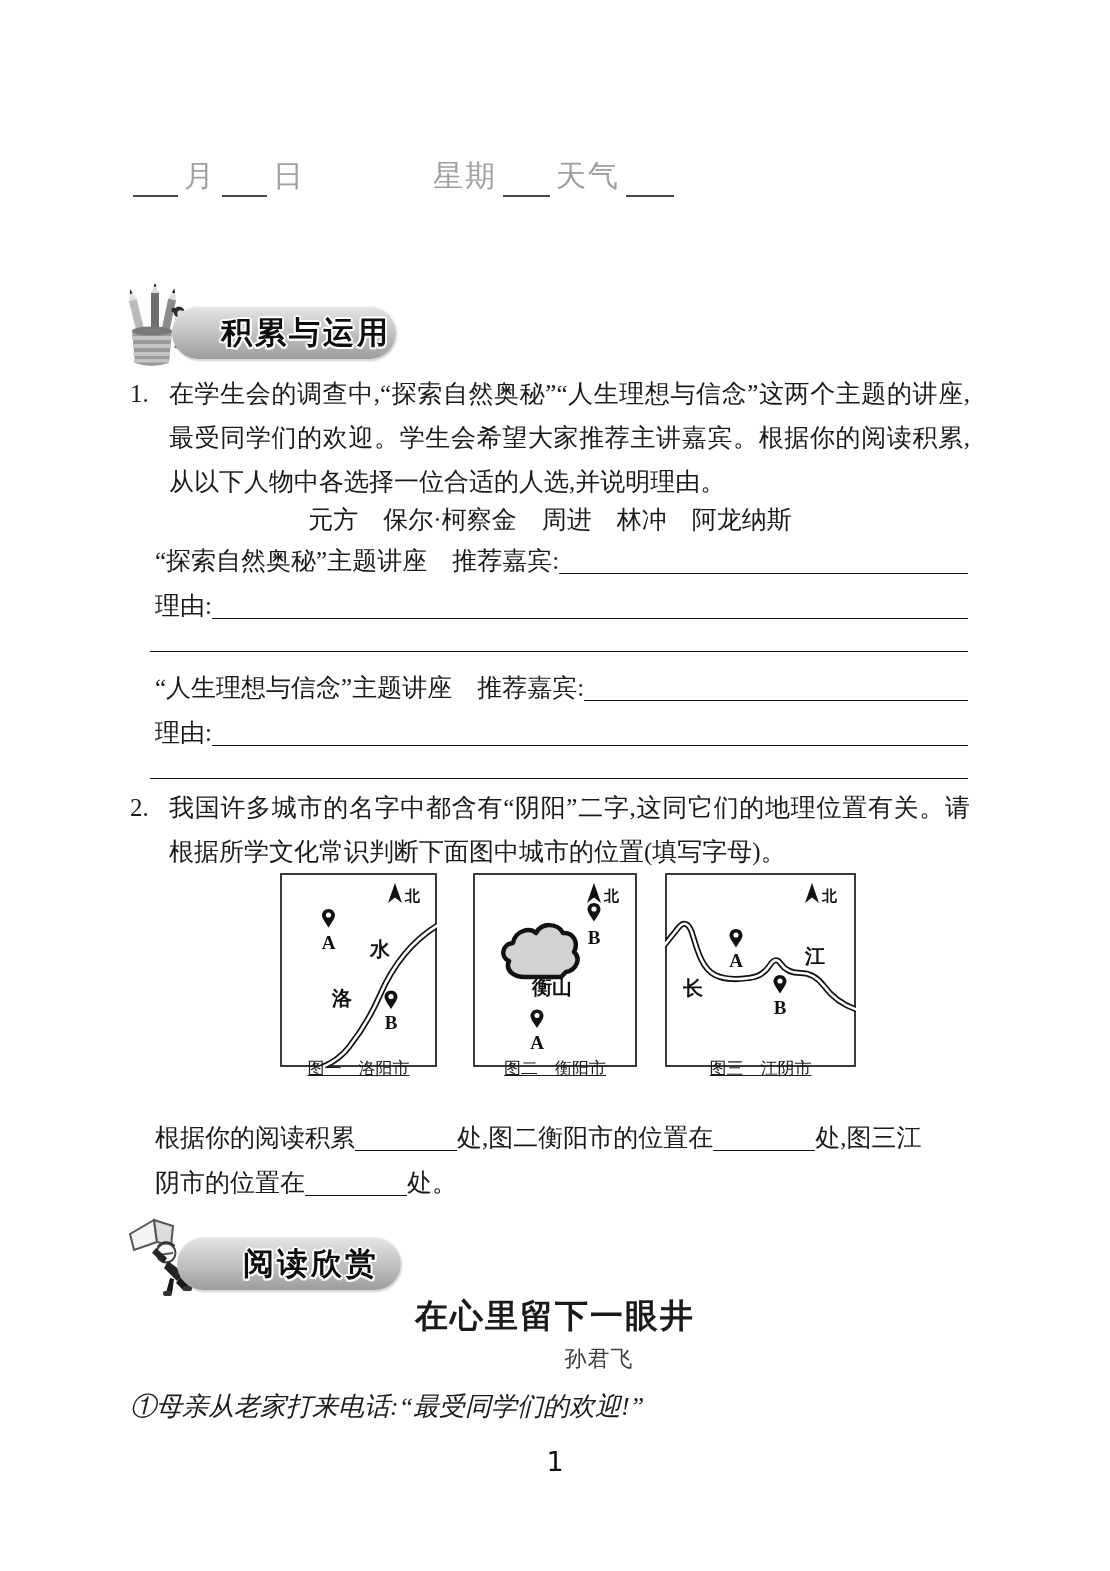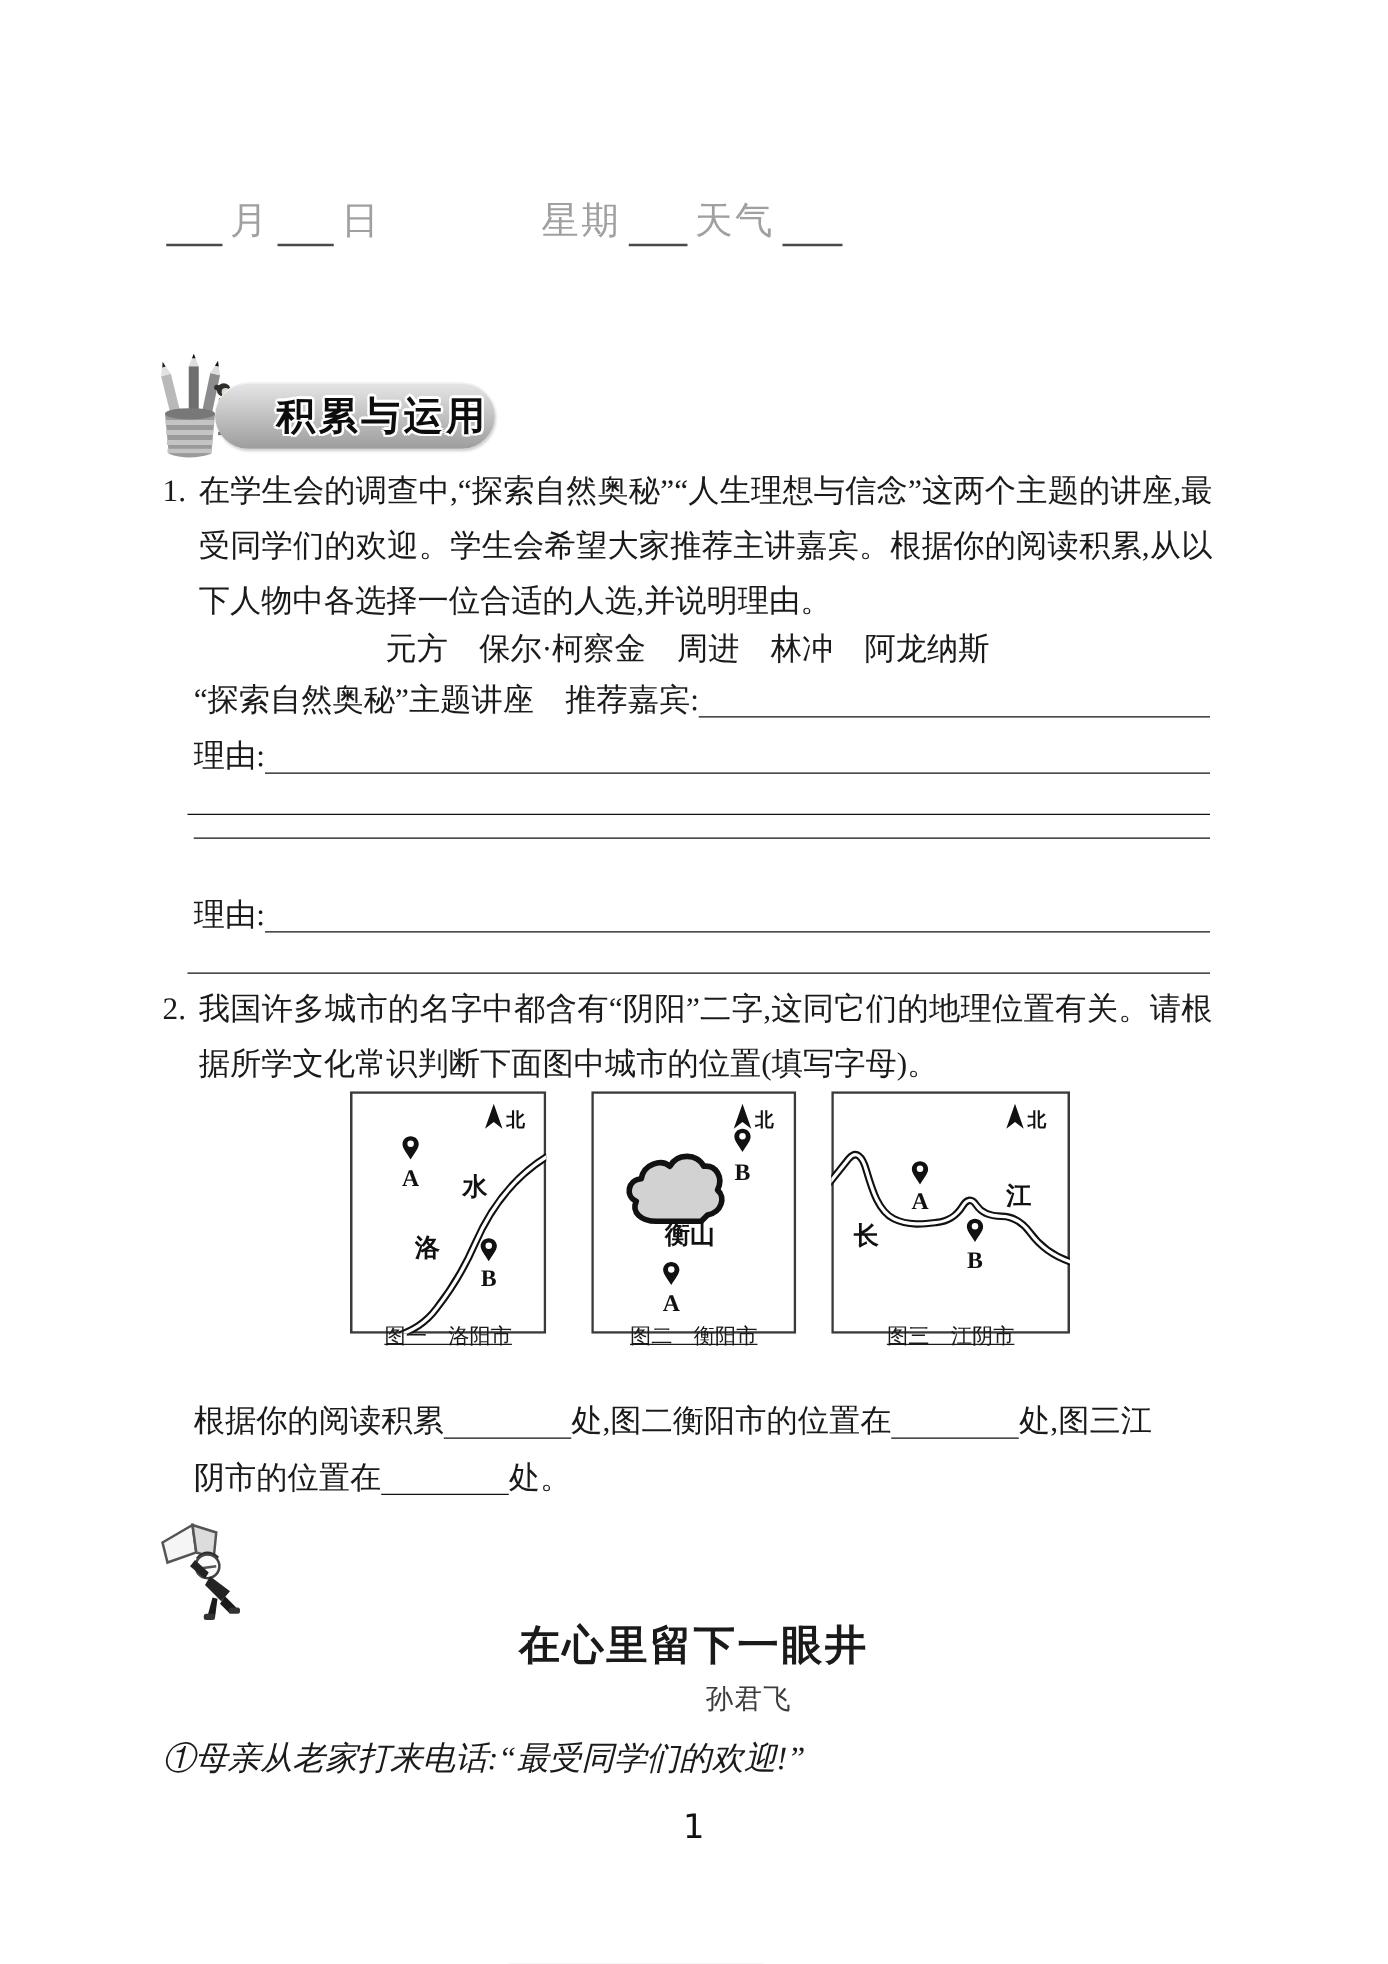--- a/index.html
+++ b/index.html
@@ -31,21 +31,21 @@
   .badge span{
     font-family:"Liberation Sans","DejaVu Sans",sans-serif;
     font-size:31px;font-weight:900;letter-spacing:3px;color:#0d0d0d;
     text-shadow:2px 0 0 #fff,-2px 0 0 #fff,0 2px 0 #fff,0 -2px 0 #fff,
                 1.5px 1.5px 0 #fff,-1.5px -1.5px 0 #fff,1.5px -1.5px 0 #fff,-1.5px 1.5px 0 #fff;
   }
 
   
   .q{position:absolute;left:130px;width:840px;font-size:25px;line-height:44px;text-align:justify;}
   .qnum{position:absolute;left:0;top:0;}
-  .qtext{margin:0 0 0 29px;}
+  .qtext{margin:0 0 0 39px;}
 
   .center-line{position:absolute;left:130px;width:840px;text-align:center;font-size:25px;line-height:44px;}
 
   .fillrow{
     position:absolute;left:155px;width:813px;
     display:flex;align-items:flex-end;font-size:25px;line-height:36px;white-space:nowrap;
   }
   .fline{flex:1;border-bottom:1.5px solid #111;margin-bottom:5px;min-width:40px;}
   .ablank{width:102px;border-bottom:1.5px solid #111;margin-bottom:5px;flex:none;}
   .cline{position:absolute;left:150px;width:818px;border-bottom:1.5px solid #111;height:0;}
@@ -133,20 +133,21 @@
   </div>
 
   <div class="fillrow" style="top:588px">
     <span>理由:</span>
     <span class="fline"></span>
   </div>
 
   <div class="cline" style="top:651px"></div>
 
   <div class="fillrow" style="top:670px">
+    <span>“人生理想与信念”主题讲座　推荐嘉宾:</span>
     <span class="fline"></span>
   </div>
 
   <div class="fillrow" style="top:715px">
     <span>理由:</span>
     <span class="fline"></span>
   </div>
 
   <div class="cline" style="top:778px"></div>
 
@@ -249,20 +250,23 @@
       <path d="M30,34 Q38,25 48,33 L46,40 Q38,32 32,41 Z" fill="#2a2a2a"></path>
       <circle cx="39" cy="41" r="9.5" fill="#fafafa" stroke="#444" stroke-width="2"></circle>
       <line x1="31" y1="43" x2="46" y2="41" stroke="#555" stroke-width="2"></line>
       <path d="M41,49 L57,61 L50,69 L37,56 Z" fill="#242424"></path>
       <path d="M37,51 L25,41 L29,36 L40,46 Z" fill="#242424"></path>
       <path d="M53,65 L62,74 L57,79 L49,71 Z" fill="#1a1a1a"></path>
       <path d="M47,67 L45,82 L39,81 L43,66 Z" fill="#1a1a1a"></path>
       <rect x="56" y="74" width="9" height="5" rx="2" fill="#333"></rect>
       <rect x="36" y="79" width="9" height="5" rx="2" fill="#333"></rect>
     </svg>
+    <div class="badge" style="left:50px;top:25px">
+      <span>阅读欣赏</span>
+    </div>
   </div>
 
   <div class="art-title">在心里留下一眼井</div>
   <div class="art-author">孙君飞</div>
   <div class="art-para">①母亲从老家打来电话:“最受同学们的欢迎!”</div>
 
   <div class="page-num">1</div>
 
 </div>
 

